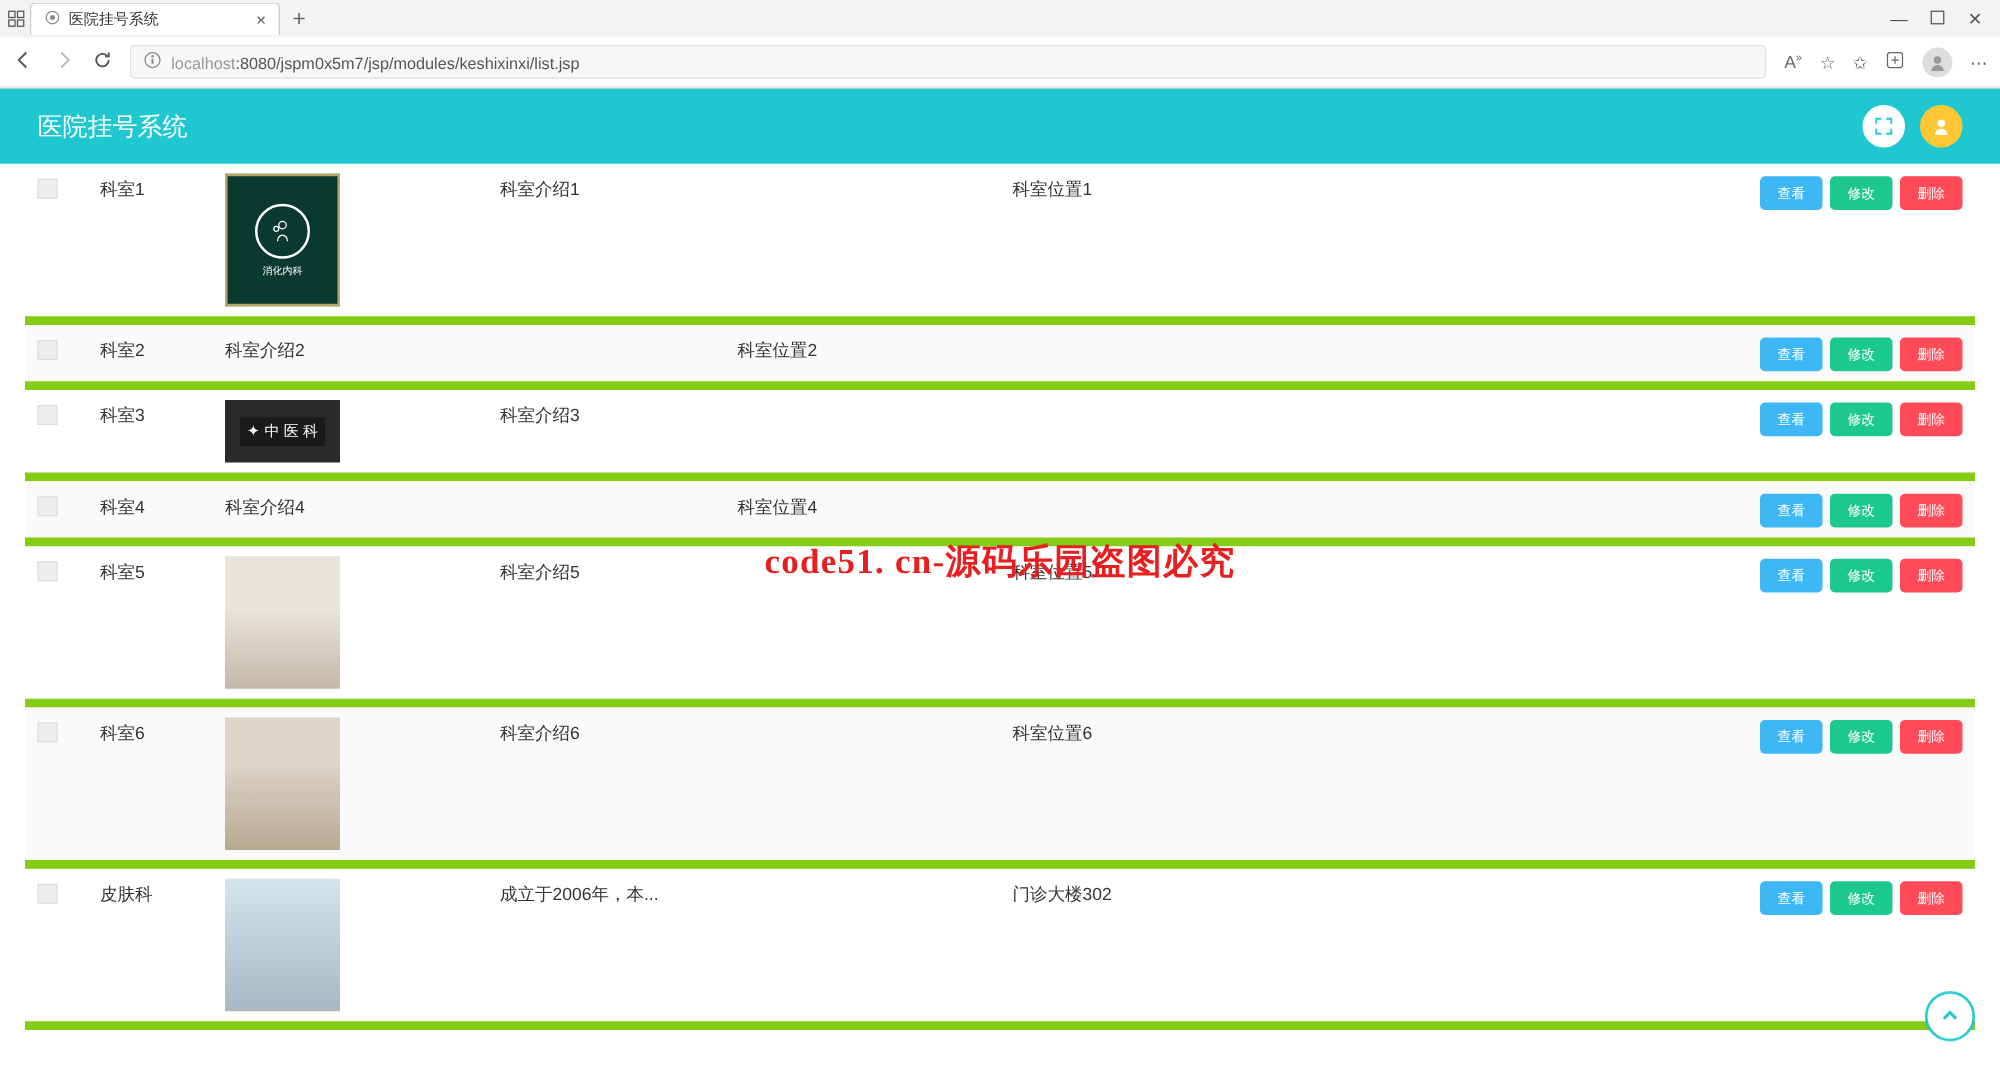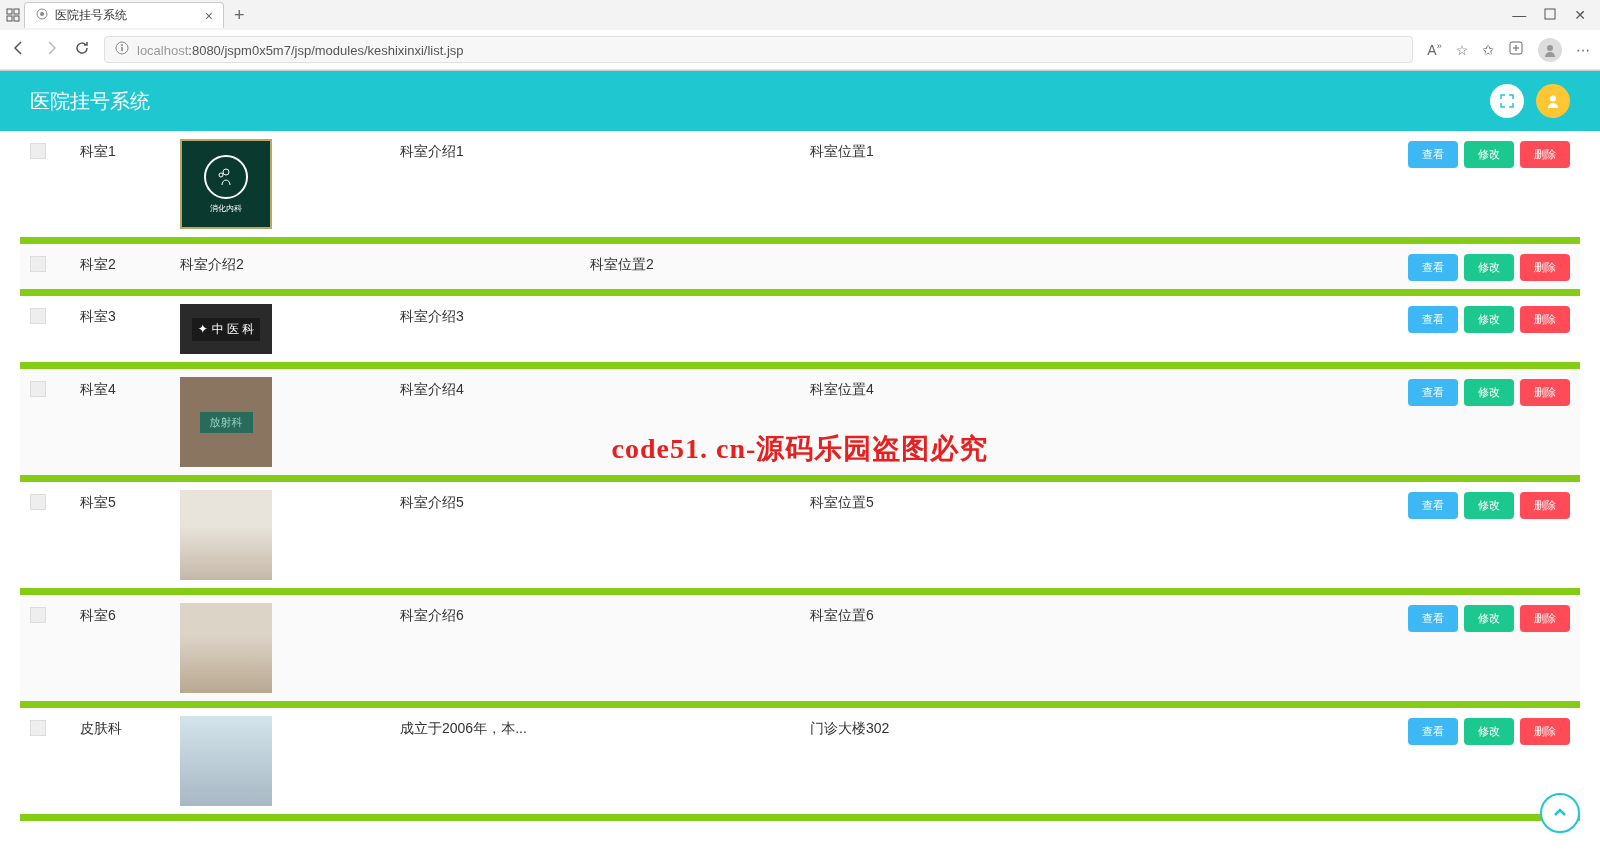--- a/index.html
+++ b/index.html
@@ -27,21 +27,21 @@
 .header-btn.user { background: #ffc733; color: #fff; }
 
 
 .content { padding: 0 20px; }
 .table-row { display: flex; align-items: flex-start; padding: 8px 10px; border-bottom: 7px solid #84cc16; }
 .table-row:nth-child(even){ background:#fafafa; }
 .col-check { width: 50px; padding-top: 4px; }
 .checkbox { width: 16px; height: 16px; background: #eee; border: 1px solid #ddd; display: inline-block; }
 .col-name { width: 100px; padding-top: 4px; }
 .col-img { width: 220px; }
-.thumb { width: 92px; height: 90px; background: #ccc; display: flex; align-items: center; justify-content: center; font-size: 9px; color: #fff; text-align: center; overflow: hidden; }
+.thumb { width: 92px; height: 106px; background: #ccc; display: flex; align-items: center; justify-content: center; font-size: 9px; color: #fff; text-align: center; overflow: hidden; }
 .col-intro { width: 410px; padding-top: 4px; }
 .col-loc { width: 390px; padding-top: 4px; }
 .col-actions { margin-left: auto; display: flex; gap: 6px; padding-top: 2px; }
 .btn { padding: 6px 14px; border-radius: 4px; color: #fff; font-size: 11px; border: none; cursor: pointer; }
 .btn-view { background: #3db8f5; }
 .btn-edit { background: #1dc88f; }
 .btn-del { background: #ff4a57; }
 
 
 .watermark { position: fixed; left: 50%; top: 430px; transform: translateX(-50%); font-size: 28px; color: #e62020; font-weight: 700; pointer-events: none; white-space: nowrap; font-family: "SimSun", serif; letter-spacing: 1px; }
@@ -202,25 +202,20 @@
     <div class="col-actions">
       <button class="btn btn-view">查看</button>
       <button class="btn btn-edit">修改</button>
       <button class="btn btn-del">删除</button>
     </div>
   </div>
 
   <div class="table-row">
     <div class="col-check"><span class="checkbox"></span></div>
     <div class="col-name">科室4</div>
-    <div class="col-img">
-        <div class="thumb t4">
-          <div class="sign">放射科</div>
-        </div>
-      </div>
     <div class="col-intro">科室介绍4</div>
     <div class="col-loc">科室位置4</div>
     <div class="col-actions">
       <button class="btn btn-view">查看</button>
       <button class="btn btn-edit">修改</button>
       <button class="btn btn-del">删除</button>
     </div>
   </div>
 
   <div class="table-row">

